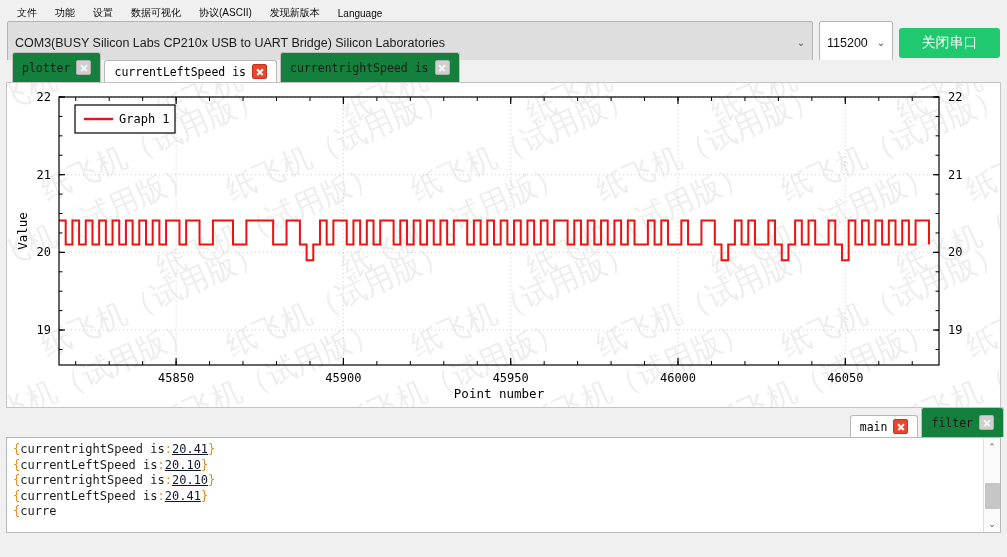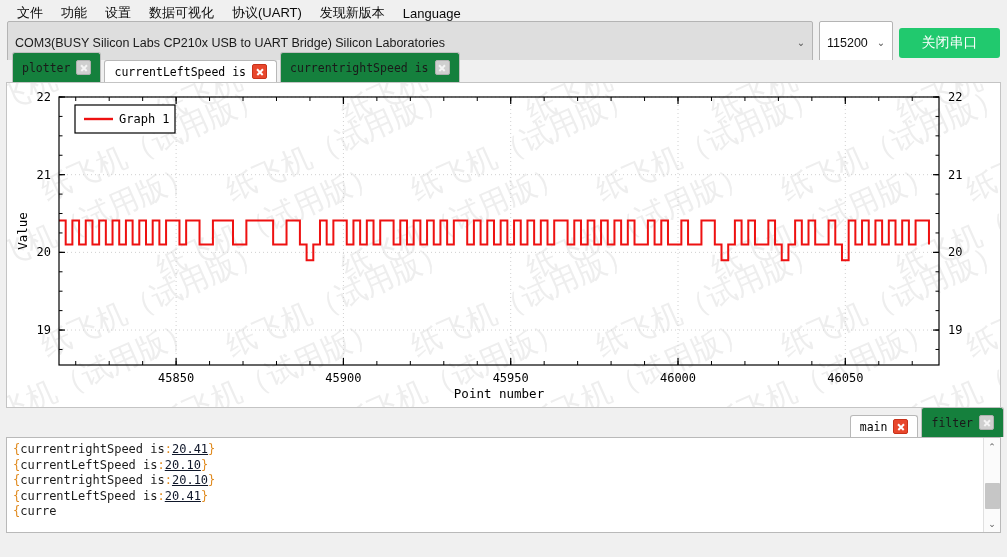--- a/index.html
+++ b/index.html
@@ -9,21 +9,21 @@
     font-family:"Liberation Sans","DejaVu Sans",sans-serif;
     font-size:13px;color:#101010;
     -webkit-font-smoothing:antialiased;
   }
   
   .menubar{
     height:26px;background:#f0f0f0;display:flex;align-items:center;
     padding-left:8px;box-sizing:border-box;
   }
   .menu-item{
-    padding:3px 9px;font-size:13px;color:#0a0a0a;cursor:default;
+    padding:3px 9px;font-size:10px;color:#0a0a0a;cursor:default;
     white-space:nowrap;
   }
   
   .portbar{
     height:34px;display:flex;align-items:center;gap:6px;
     padding:0 7px;box-sizing:border-box;background:#f0f0f0;
   }
   .combo{
     height:44px;box-sizing:border-box;display:flex;align-items:center;
     border:1px solid #b4b4b4;border-radius:2px;position:relative;
@@ -114,21 +114,21 @@
   }
 </style>
 </head>
 <body>
 
 <div class="menubar">
   <div class="menu-item">文件</div>
   <div class="menu-item">功能</div>
   <div class="menu-item">设置</div>
   <div class="menu-item">数据可视化</div>
-  <div class="menu-item">协议(UART)</div>
+  <div class="menu-item">协议(ASCII)</div>
   <div class="menu-item">发现新版本</div>
   <div class="menu-item">Language</div>
 </div>
 
 <div class="portbar">
   <div class="combo combo-port">
     <span class="txt">COM3(BUSY  Silicon Labs CP210x USB to UART Bridge) Silicon Laboratories</span>
     <span class="arrow">⌄</span>
   </div>
   <div class="combo combo-baud">

